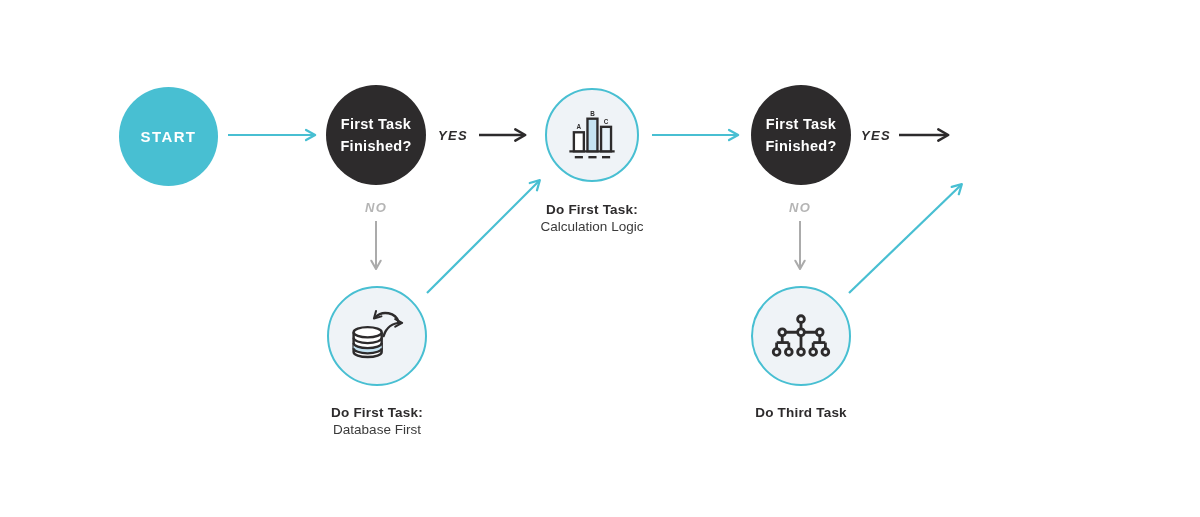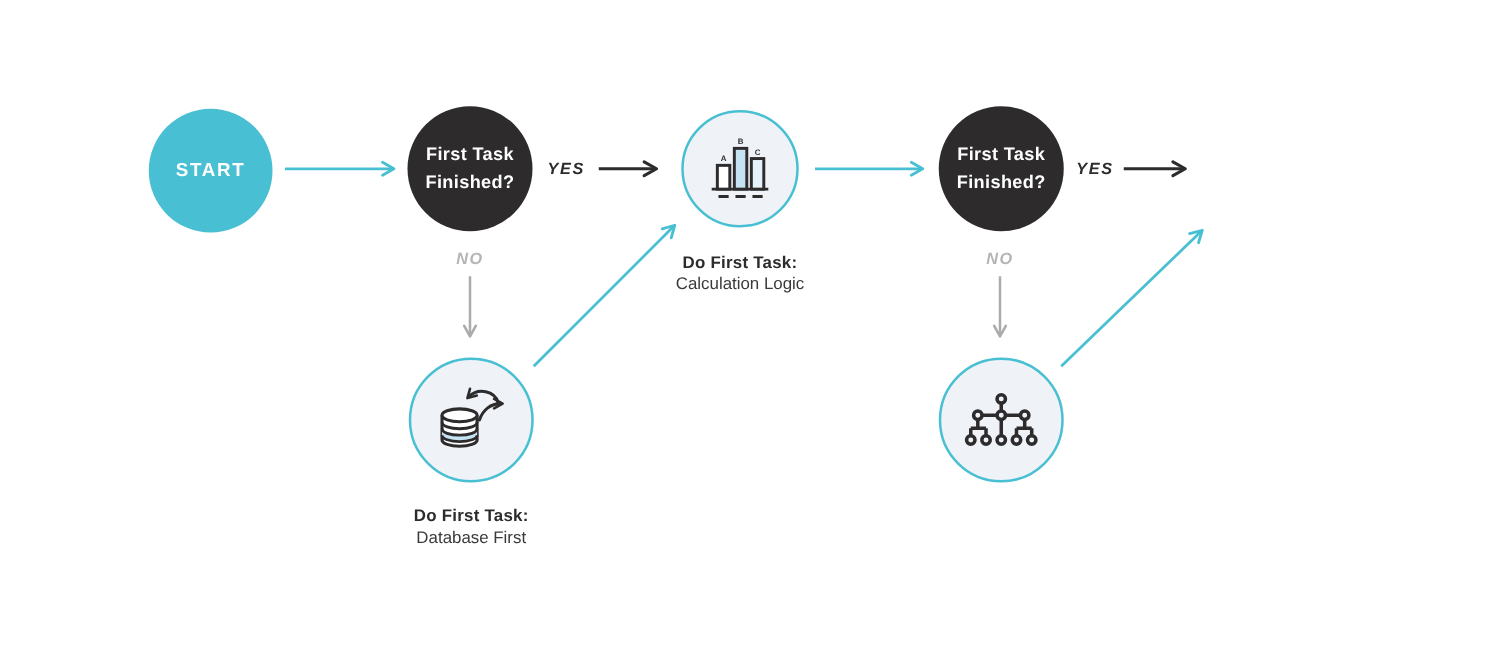--- a/index.html
+++ b/index.html
@@ -154,14 +154,17 @@
         <circle cx="52" cy="20" r="3.6"></circle>
         <circle cx="6" cy="41" r="3.6"></circle>
         <circle cx="19" cy="41" r="3.6"></circle>
         <circle cx="32" cy="41" r="3.6"></circle>
         <circle cx="45" cy="41" r="3.6"></circle>
         <circle cx="58" cy="41" r="3.6"></circle>
       </g>
     </svg>
   </div>
 
+  <div class="caption" style="left:801px; top:405px;">
+    <div class="caption-title">Do Third Task</div>
+  </div>
 
 </div>
 
 </body></html>

